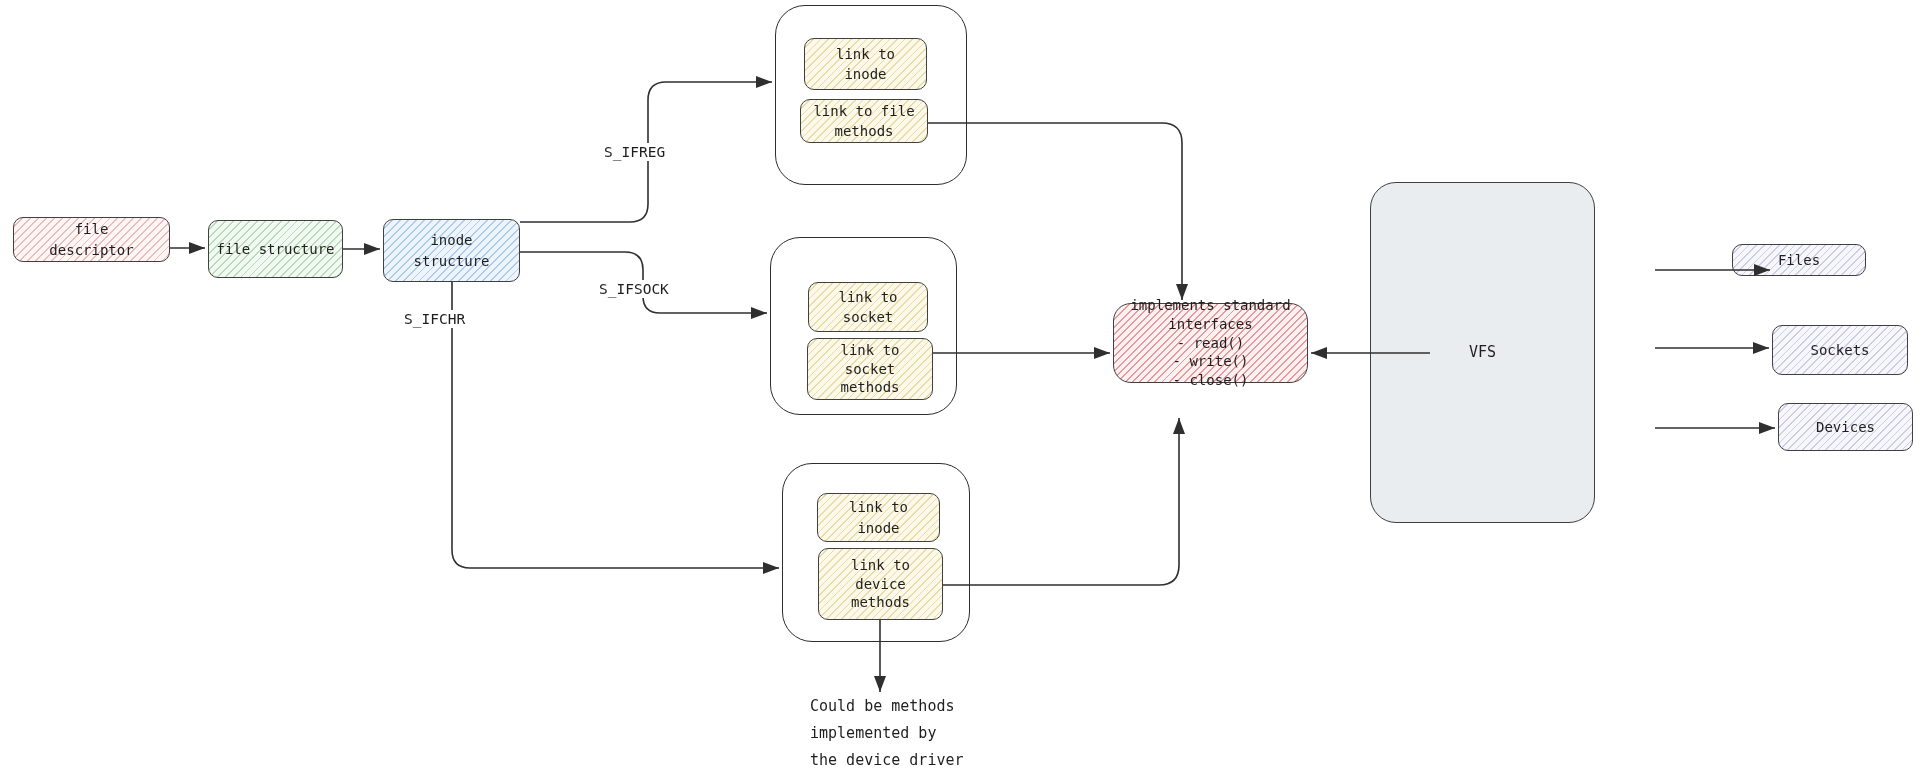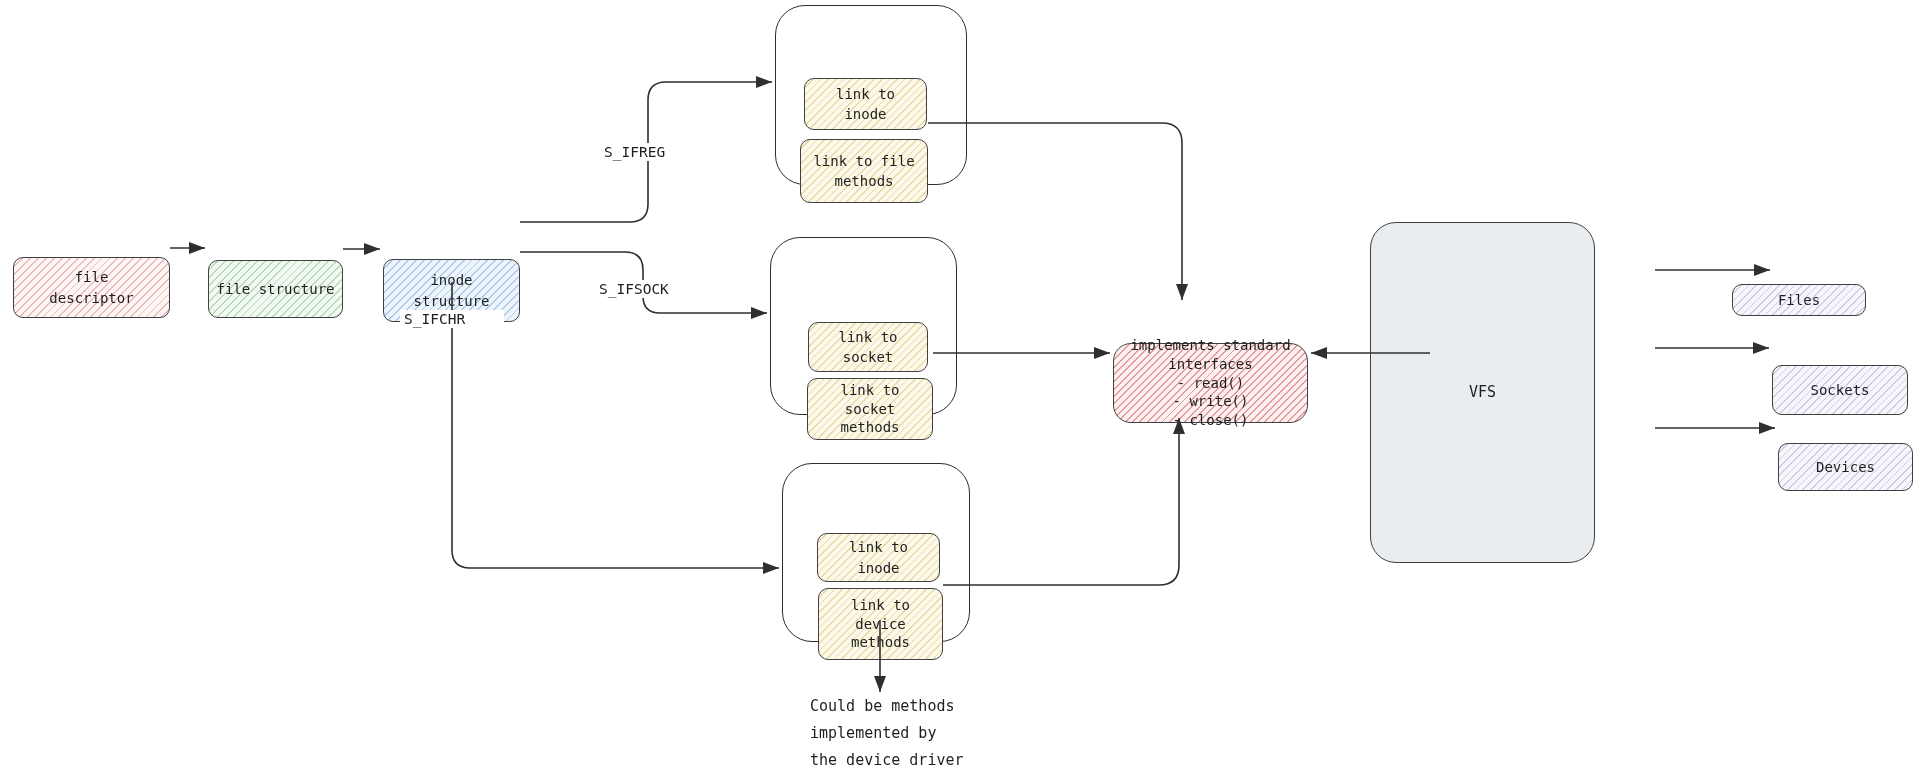--- a/index.html
+++ b/index.html
@@ -11,21 +11,21 @@
     position:absolute; display:flex; align-items:center; justify-content:center;
     text-align:center; box-sizing:border-box;
     border:1.6px solid #404040; border-radius:10px;
     font-size:14px; line-height:1.45;
   }
   .label { white-space:pre-line; }
   .group {
     position:absolute; box-sizing:border-box; background:#ffffff;
     border:1.4px solid #2e2e2e; border-radius:30px; z-index:2;
   }
-  .node { z-index:3;margin-top:40px; }
+  .node { z-index:3; }
   .hatch-pink   { background-color:#fdf6f5; background-image:repeating-linear-gradient(135deg,#eabcbc 0,#eabcbc 1.3px,transparent 1.3px,transparent 5.6px); }
   .hatch-green  { background-color:#f2f9f2; background-image:repeating-linear-gradient(135deg,#b9dab9 0,#b9dab9 1.3px,transparent 1.3px,transparent 5.6px); }
   .hatch-blue   { background-color:#edf4fc; background-image:repeating-linear-gradient(135deg,#aecbe9 0,#aecbe9 1.3px,transparent 1.3px,transparent 5.6px); }
   .hatch-yellow { background-color:#fdf9ea; background-image:repeating-linear-gradient(135deg,#e9dba6 0,#e9dba6 1.2px,transparent 1.2px,transparent 5.4px); }
   .hatch-red    { background-color:#fcf0f0; background-image:repeating-linear-gradient(135deg,#e59b9b 0,#e59b9b 1.4px,transparent 1.4px,transparent 5.2px); }
   .hatch-lav    { background-color:#f6f6fb; background-image:repeating-linear-gradient(135deg,#cdcde8 0,#cdcde8 1.2px,transparent 1.2px,transparent 5.4px); }
   .vfs-box { background:#e9edf0; border-radius:26px; font-size:15px; }
   .edges { position:absolute; left:0; top:0; z-index:4; pointer-events:none; }
   .edge-label {
     position:absolute; z-index:5; background:#ffffff; padding:1px 4px;
@@ -57,40 +57,40 @@
       <path d="M933,353 L1110,353" marker-end="url(#ah)"></path>
       <path d="M943,585 L1159,585 Q1179,585 1179,565 L1179,418" marker-end="url(#ah)"></path>
       <path d="M1430,353 L1311,353" marker-end="url(#ah)"></path>
       <path d="M880,620 L880,692" marker-end="url(#ah)"></path>
       <path d="M1655,270 L1770,270" marker-end="url(#ah)"></path>
       <path d="M1655,348 L1769,348" marker-end="url(#ah)"></path>
       <path d="M1655,428 L1775,428" marker-end="url(#ah)"></path>
     </g>
   </svg>
 
-  <div class="node hatch-pink" style="left:13px; top:217px; width:157px; height:61px;">
+  <div class="node hatch-pink" style="left:13px; top:217px; width:157px; height:45px;">
     <span class="label">file
 descriptor</span>
   </div>
 
   <div class="node hatch-green" style="left:208px; top:220px; width:135px; height:58px;">
     <span class="label">file structure</span>
   </div>
 
   <div class="node hatch-blue" style="left:383px; top:219px; width:137px; height:63px;">
     <span class="label">inode
 structure</span>
   </div>
 
   <div class="group" style="left:775px; top:5px; width:192px; height:180px;"></div>
   <div class="node hatch-yellow" style="left:804px; top:38px; width:123px; height:52px;">
     <span class="label">link to
 inode</span>
   </div>
-  <div class="node hatch-yellow" style="left:800px; top:99px; width:128px; height:64px;text-align:center;">
+  <div class="node hatch-yellow" style="left:800px; top:99px; width:128px; height:44px;text-align:center;">
     <span class="label">link to file
 methods</span>
   </div>
 
   <div class="group" style="left:770px; top:237px; width:187px; height:178px;"></div>
   <div class="node hatch-yellow" style="left:808px; top:282px; width:120px; height:50px;">
     <span class="label">link to
 socket</span>
   </div>
   <div class="node hatch-yellow" style="left:807px; top:338px; width:126px; height:62px; line-height:1.35;">

